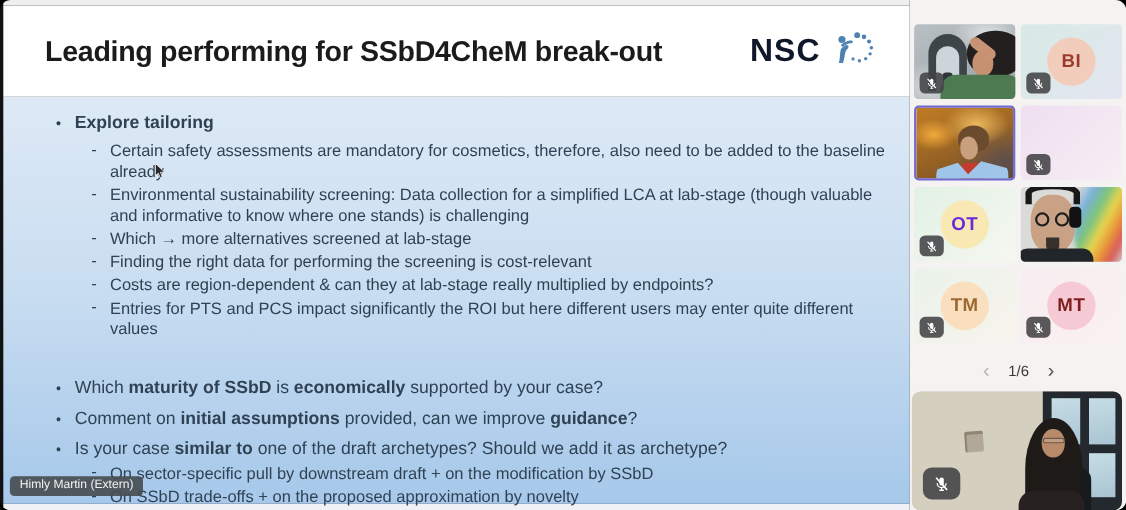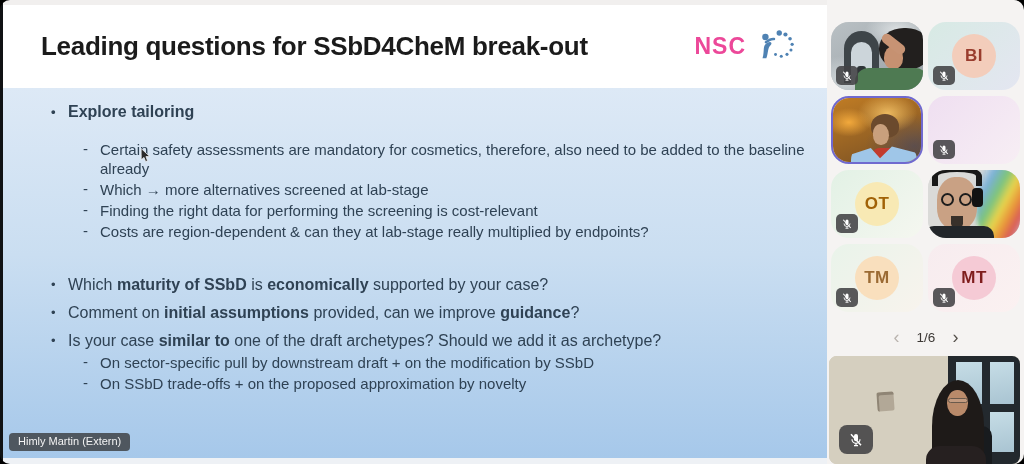--- a/index.html
+++ b/index.html
@@ -6,40 +6,40 @@
   html,body { width:1024px; height:464px; background:#000; overflow:hidden; }
   body { font-family:"Liberation Sans", sans-serif; }
   .stage { position:relative; width:1024px; height:464px; background:#0a0a0a; border-radius:10px; overflow:hidden; display:flex; }
 
   
   .main { position:relative; width:827px; height:464px; background:#101214; padding-left:3px; }
   .app-strip-top { height:5px; background:#f1efee; }
   .slide-header { position:relative; height:83px; background:#ffffff; display:flex; align-items:center; justify-content:space-between; padding:0 28px 0 38px; }
   .slide-title { font-size:26px; font-weight:bold; color:#1b1b1b; letter-spacing:-0.3px; }
   .logo { display:flex; align-items:center; gap:7px; margin-right:4px; }
-  .logo-text { font-size:23px; font-weight:bold; color:#ec4899; letter-spacing:1px; }
+  .logo-text { font-size:29px; font-weight:bold; color:#0f172a; letter-spacing:1px; }
   .slide-body { position:relative; height:370px; background:linear-gradient(180deg,#dde9f6 0%,#cadef1 45%,#a6c8ea 100%); padding:13px 12px 0 48px; color:#2f4254; }
   .app-strip-bottom { height:6px; background:#eef1f5; }
 
   .li1 { position:relative; font-size:16px; line-height:21px; padding-left:17px; max-width:770px; }
   .li1::before { content:"•"; position:absolute; left:0; top:0; font-size:13px; color:#2f4254; }
   .li2 { position:relative; font-size:15px; line-height:19px; margin-left:30px; padding-left:19px; margin-top:2px; max-width:745px; }
   .li2::before { content:"-"; position:absolute; left:2px; top:-1px; color:#2f4254; }
   .b { font-weight:bold; }
   .q { margin-top:7px; }
   .q-first { margin-top:33px; }
-  .heading-li { font-weight:bold; margin-bottom:18px; }
+  .heading-li { font-weight:bold; margin-bottom:6px; }
 
   .presenter-pill { position:absolute; left:6px; bottom:7px; background:rgba(72,77,82,0.92); color:#f3f3f3; font-size:11px; padding:2px 9px 4px; border-radius:4px; }
   .cursor { position:absolute; left:137px; top:60px; }
 
   
   .sidebar { position:relative; width:197px; height:464px; background:#f5f3f2; padding:22px 3px 0 4px; }
   .tile-grid { display:grid; grid-template-columns:92px 92px; grid-auto-rows:68px; gap:6px 5px; }
-  .tile { position:relative; border-radius:18px; overflow:hidden; background:#ddd; }
+  .tile { position:relative; border-radius:4px; overflow:hidden; background:#ddd; }
   .tile.active { border:2.5px solid #7069cf; box-shadow:inset 0 0 0 1.5px #ffffff; }
   .tile-init { display:flex; align-items:center; justify-content:center; background:linear-gradient(135deg, var(--from,#eee), var(--to,#f8f8f8)); }
   .avatar-circle { width:44px; height:44px; border-radius:50%; display:flex; align-items:center; justify-content:center; font-size:17px; font-weight:bold; letter-spacing:0.5px; }
   .mic-pill { position:absolute; left:5px; bottom:5px; width:22px; height:19px; background:rgba(66,66,68,0.88); border-radius:5px; display:flex; align-items:center; justify-content:center; }
   .mic-pill.big { width:34px; height:29px; border-radius:8px; left:10px; bottom:10px; }
 
   .pager { display:flex; align-items:center; justify-content:center; gap:17px; margin-top:13px; height:24px; }
   .pager .chev { font-size:18px; line-height:18px; cursor:default; }
   .chev-prev { color:#b9b3ae; }
   .chev-next { color:#55504b; }
@@ -98,21 +98,21 @@
 </style>
 </head>
 <body>
 
 <div class="stage">
 
   <div class="main">
     <div class="app-strip-top"></div>
 
     <div class="slide-header">
-      <div class="slide-title">Leading questions for SSbD4CheM break-out</div>
+      <div class="slide-title">Leading performing for SSbD4CheM break-out</div>
       <div class="logo">
         <span class="logo-text">NSC</span>
         <span>
           <svg width="42" height="32" viewBox="0 0 44 32">
             <circle cx="13" cy="7.5" r="3.4" fill="#4f82b3"></circle>
             <path d="M10 30 C12.5 21 9.5 17 15 13.6 C18.5 11.6 20.6 13.6 18.6 16 C15 19.4 16.4 23 14 30 Z" fill="#4f82b3"></path>
             <path d="M13.5 13 C17 10.5 19 9.2 22 9.8" stroke="#4f82b3" stroke-width="2.6" fill="none" stroke-linecap="round"></path>
             <circle cx="27.5" cy="3.4" r="2.8" fill="#4f82b3"></circle>
             <circle cx="34" cy="5" r="2.2" fill="#4f82b3"></circle>
             <circle cx="38.8" cy="9.5" r="1.9" fill="#4f82b3"></circle>
@@ -122,23 +122,25 @@
             <circle cx="29.6" cy="27.8" r="1.6" fill="#4f82b3"></circle>
             <circle cx="23.6" cy="26" r="1.5" fill="#4f82b3"></circle>
           </svg>
         </span>
       </div>
     </div>
 
     <div class="slide-body">
       <div class="li1 heading-li"><span class="b">Explore tailoring</span></div>
       <div class="li2">Certain safety assessments are mandatory for cosmetics, therefore, also need to be added to the baseline already</div>
+      <div class="li2">Environmental sustainability screening: Data collection for a simplified LCA at lab-stage (though valuable and informative to know where one stands) is challenging</div>
       <div class="li2">Which → more alternatives screened at lab-stage</div>
       <div class="li2">Finding the right data for performing the screening is cost-relevant</div>
       <div class="li2">Costs are region-dependent &amp; can they at lab-stage really multiplied by endpoints?</div>
+      <div class="li2">Entries for PTS and PCS impact significantly the ROI but here different users may enter quite different values</div>
 
       <div class="li1 q q-first"><span>Which </span><span class="b">maturity of SSbD</span><span> is </span><span class="b">economically</span><span> supported by your case?</span></div>
       <div class="li1 q"><span>Comment on </span><span class="b">initial assumptions</span><span> provided, can we improve </span><span class="b">guidance</span><span>?</span></div>
       <div class="li1 q"><span>Is your case </span><span class="b">similar to</span><span> one of the draft archetypes? Should we add it as archetype?</span></div>
       <div class="li2">On sector-specific pull by downstream draft + on the modification by SSbD</div>
       <div class="li2">On SSbD trade-offs + on the proposed approximation by novelty</div>
 
       <span class="cursor">
         <svg width="11" height="15" viewBox="0 0 10 14">
             <path d="M1 0.5 L1 11 L3.6 8.8 L5.1 12.7 L6.9 11.9 L5.4 8 L9 8 Z" fill="#2a2a2a" stroke="#f5f5f5" stroke-width="0.7"></path>
@@ -204,21 +206,21 @@
           <svg width="12" height="12" viewBox="0 0 24 24">
               <path d="M9 6a3 3 0 0 1 6 0v5a3 3 0 0 1-6 0z" fill="#fff"></path>
               <path d="M6 11a6 6 0 0 0 12 0" stroke="#fff" stroke-width="1.8" fill="none"></path>
               <path d="M12 17v3M9 20.5h6" stroke="#fff" stroke-width="1.8"></path>
               <line x1="4.5" y1="3.5" x2="19.5" y2="20" stroke="#fff" stroke-width="2.2"></line>
             </svg>
         </div>
       </div>
 
       <div class="tile tile-init" style="--from: #e2f1e5; --to: #f5f7f0;">
-        <div class="avatar-circle" style="background: rgb(248, 233, 180); color: #a16207; text-align: right;">
+        <div class="avatar-circle" style="background: rgb(248, 233, 180); color: #6d28d9; text-align: right;">
             <span>OT</span>
           </div>
         <div class="mic-pill">
           <svg width="12" height="12" viewBox="0 0 24 24">
               <path d="M9 6a3 3 0 0 1 6 0v5a3 3 0 0 1-6 0z" fill="#fff"></path>
               <path d="M6 11a6 6 0 0 0 12 0" stroke="#fff" stroke-width="1.8" fill="none"></path>
               <path d="M12 17v3M9 20.5h6" stroke="#fff" stroke-width="1.8"></path>
               <line x1="4.5" y1="3.5" x2="19.5" y2="20" stroke="#fff" stroke-width="2.2"></line>
             </svg>
         </div>

